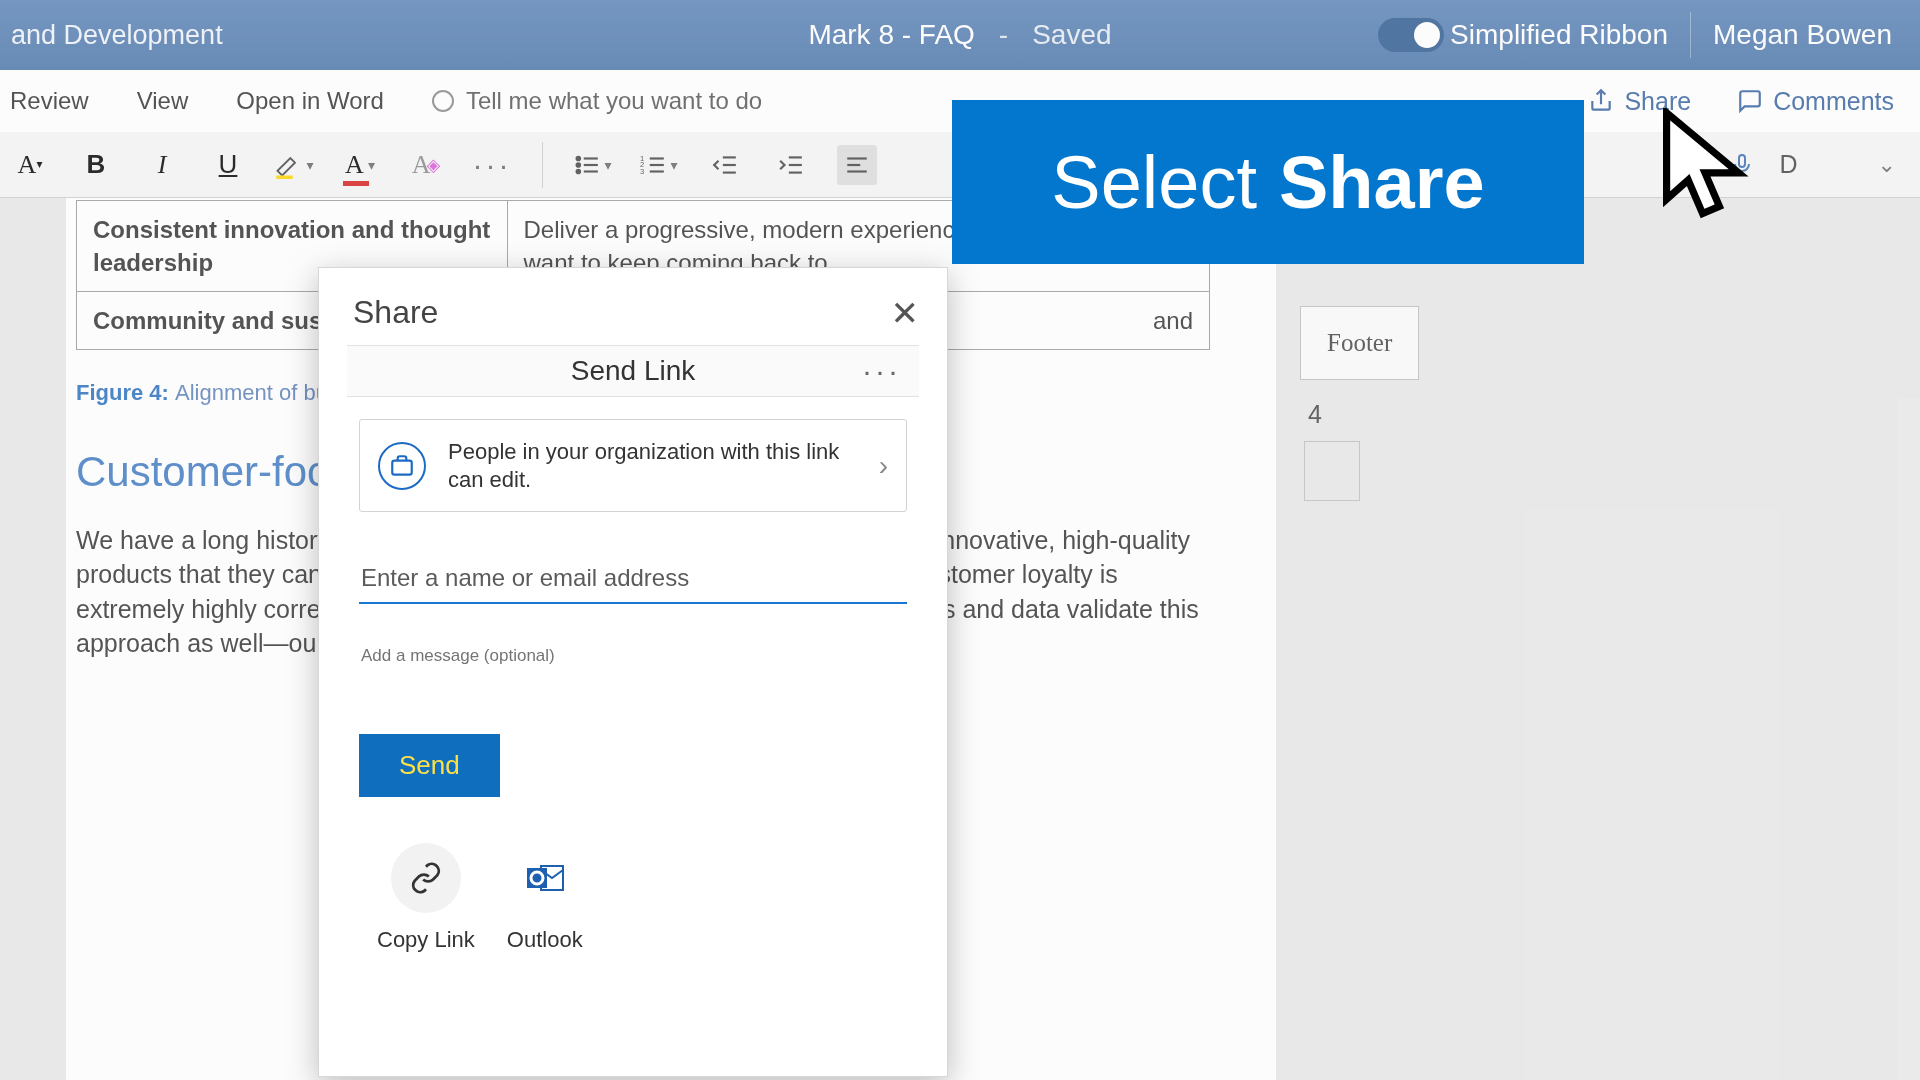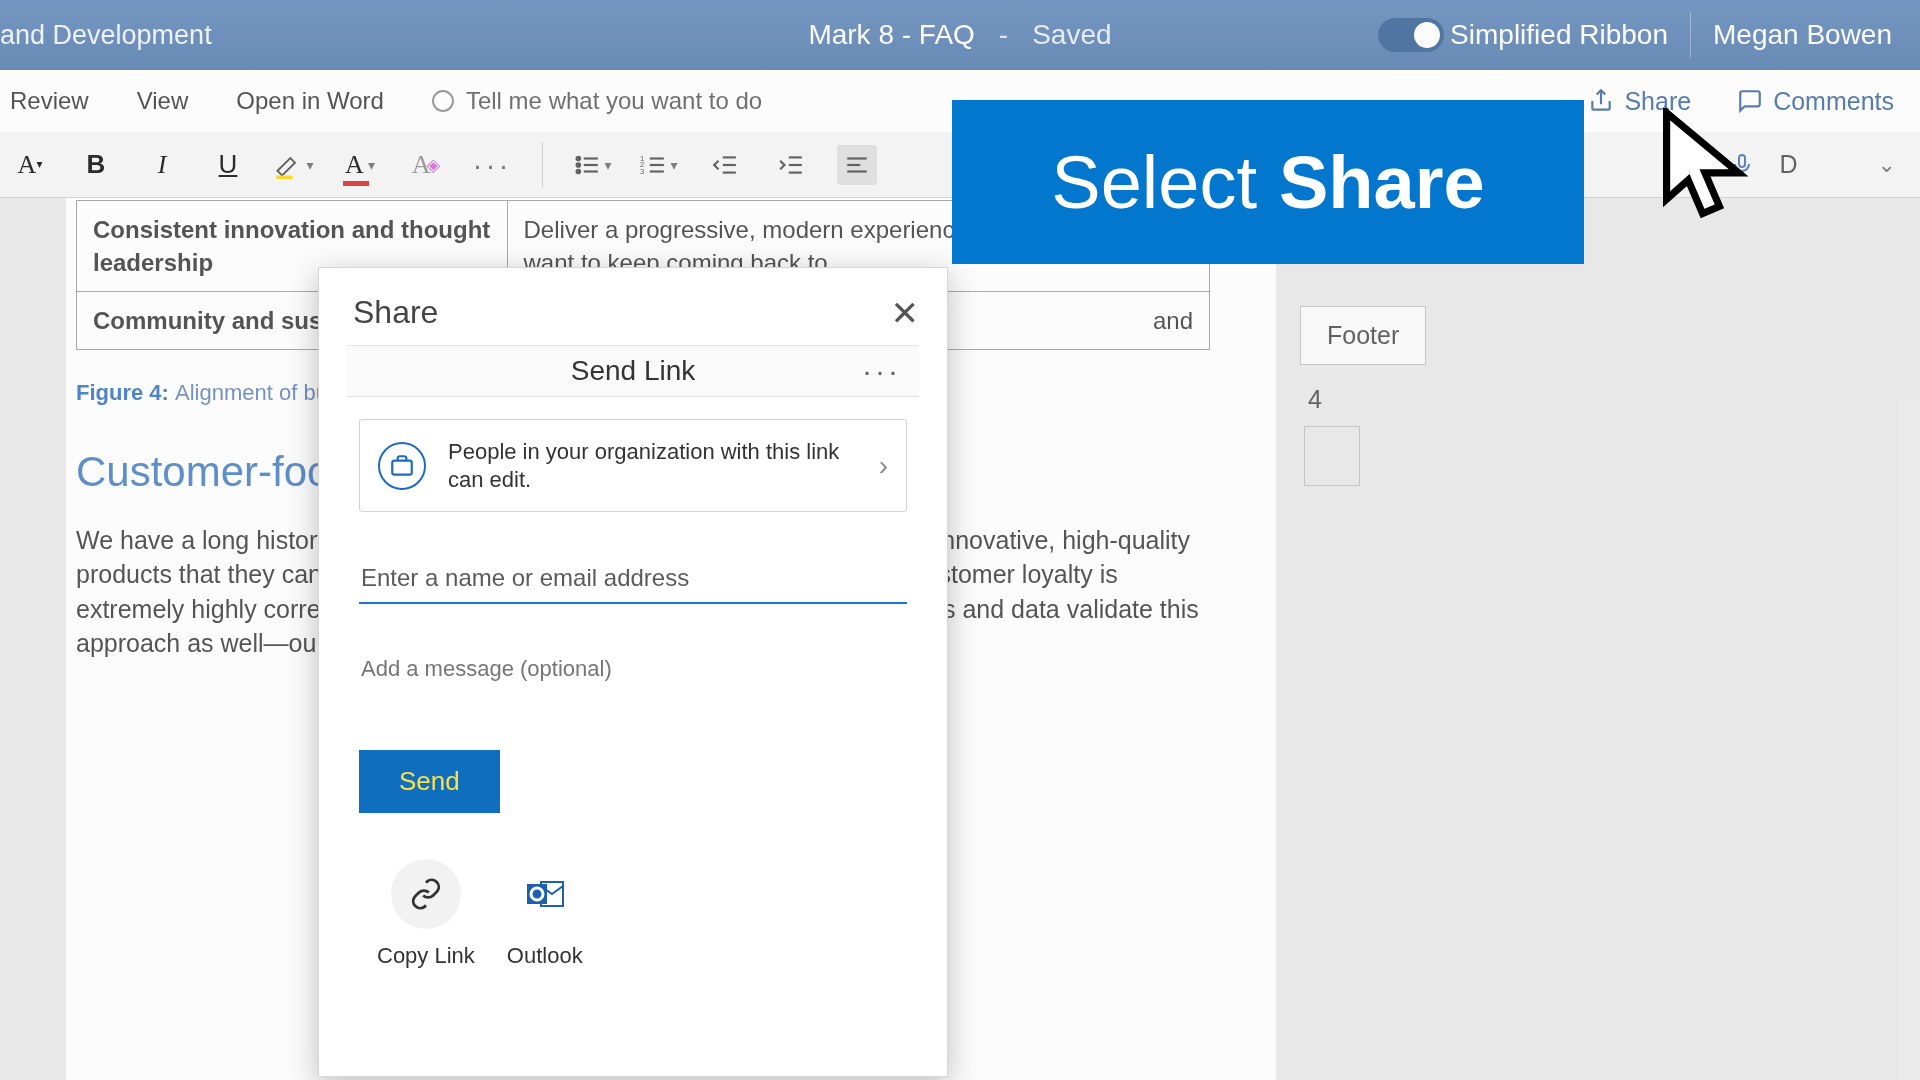--- a/index.html
+++ b/index.html
@@ -26,21 +26,21 @@
   
   .title-bar {
     display: flex;
     align-items: center;
     height: 70px;
     background: linear-gradient(#5a83b6, #4b76aa);
     color: #fff;
     font-size: 28px;
     position: relative;
   }
-  .title-left { padding-left: 0; font-size: 27px; opacity:.9;}
+  .title-left { padding-left: 11px; font-size: 27px; opacity:.9;}
   .title-center { position:absolute; left:50%; transform:translateX(-50%);
                   display:flex; gap:24px; align-items:center;}
   .title-doc { font-weight:400; }
   .title-dash { opacity:.8; }
   .title-saved { opacity:.85; }
   .title-right { margin-left:auto; display:flex; align-items:center; gap:22px; padding-right:28px;}
   .ribbon-toggle { display:flex; align-items:center; gap:6px;}
   .toggle-track {
     width:66px; height:34px; border-radius:17px;
     background:#2e5b8f; position:relative;
@@ -88,22 +88,23 @@
   .doc-wrap { position:relative; display:flex; justify-content:flex-start;
               padding:0 0 0 66px; height:calc(1080px - 70px - 62px - 66px);}
   .page {
     width:1210px; background:#fff;
     padding:0 66px 60px 10px; position:relative;
     font-size:25px; color:#333; line-height:1.38;
   }
   .side-pane { width:320px; padding:12px 0 0 24px; }
   .side-btn {
     border:1px solid #bdbdbd; background:#fafafa;
-    padding:14px 26px; font-size:25px; color:#444;
+    padding:22px 26px; font-size:25px; color:#444;
     display:inline-block;
+    font-family:Liberation Serif, serif;
   }
   .side-num { font-size:25px; color:#444; padding:20px 0 12px 8px;}
   .side-box {
     width:56px; height:60px; border:1px solid #bdbdbd; margin-left:4px;
   }
 
   table.doc-table { border-collapse:collapse; width:100%; margin-top:2px;}
   table.doc-table td {
     border:1px solid #9a9a9a; padding:12px 16px; vertical-align:top;
     font-size:24px;
@@ -157,22 +158,22 @@
   .scope-text { flex:1; font-size:22px; line-height:1.25; color:#333;}
   .scope-chevron { font-size:28px; color:#888;}
   .name-input {
     margin:10px 40px 38px 40px;
     border:none; border-bottom:2px solid #1976d2;
     font-size:24px; padding:12px 2px 10px 2px; width:calc(100% - 80px);
     outline:none; color:#333;
   }
   .name-input::placeholder{color:#5b5b5b;}
   .msg-input {
-    margin:10px 40px 64px 40px; display:block;
-    border:none; font-size:22px; padding:4px 2px; width:calc(100% - 80px);
+    margin:0 40px 64px 40px; display:block;
+    border:none; font-size:17px; padding:4px 2px; width:calc(100% - 80px);
     outline:none; color:#a16207; resize:none;
   }
   .send-btn {
     margin-left:40px; background:#106ebe; color:#fde047;
     font-size:26px; padding:16px 40px; border:none; cursor:pointer;
   }
   .share-apps { display:flex; gap:32px; margin:46px 0 0 58px;}
   .app { display:flex; flex-direction:column; align-items:center; gap:14px;
          font-size:22px; color:#333; cursor:pointer;}
   .app-circle {

